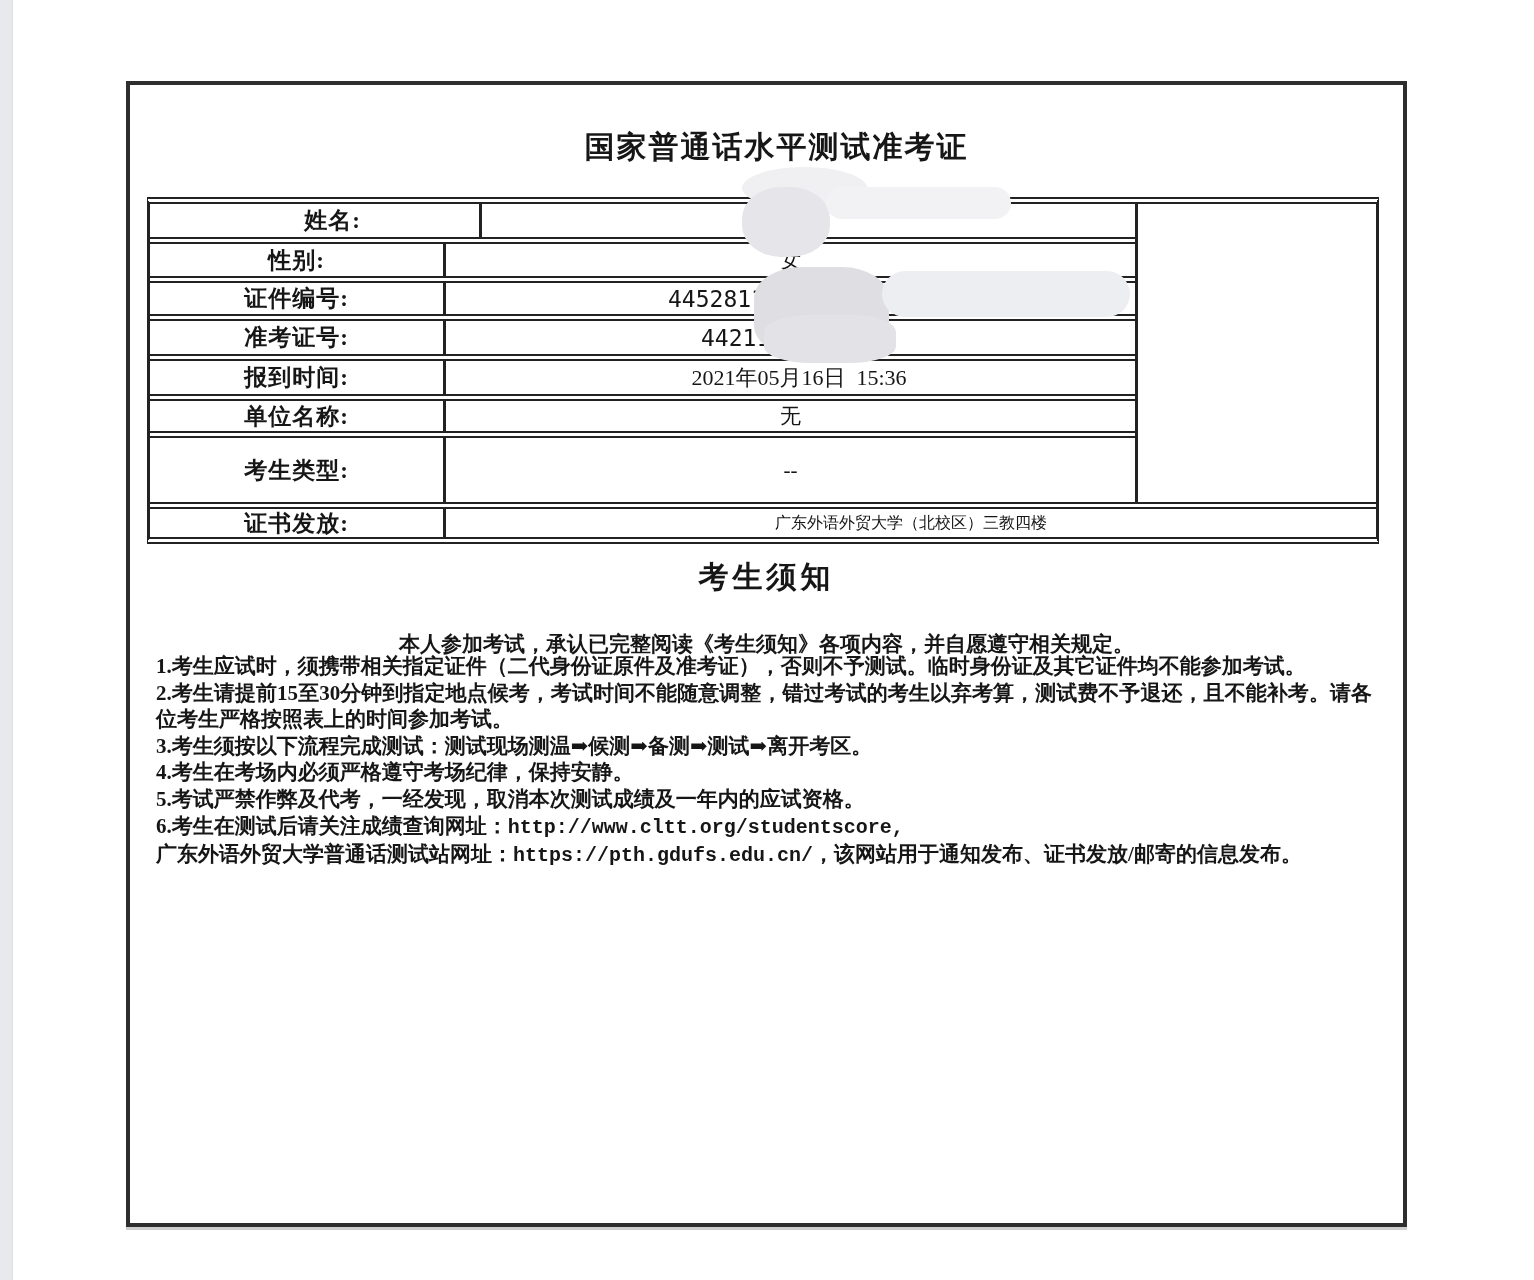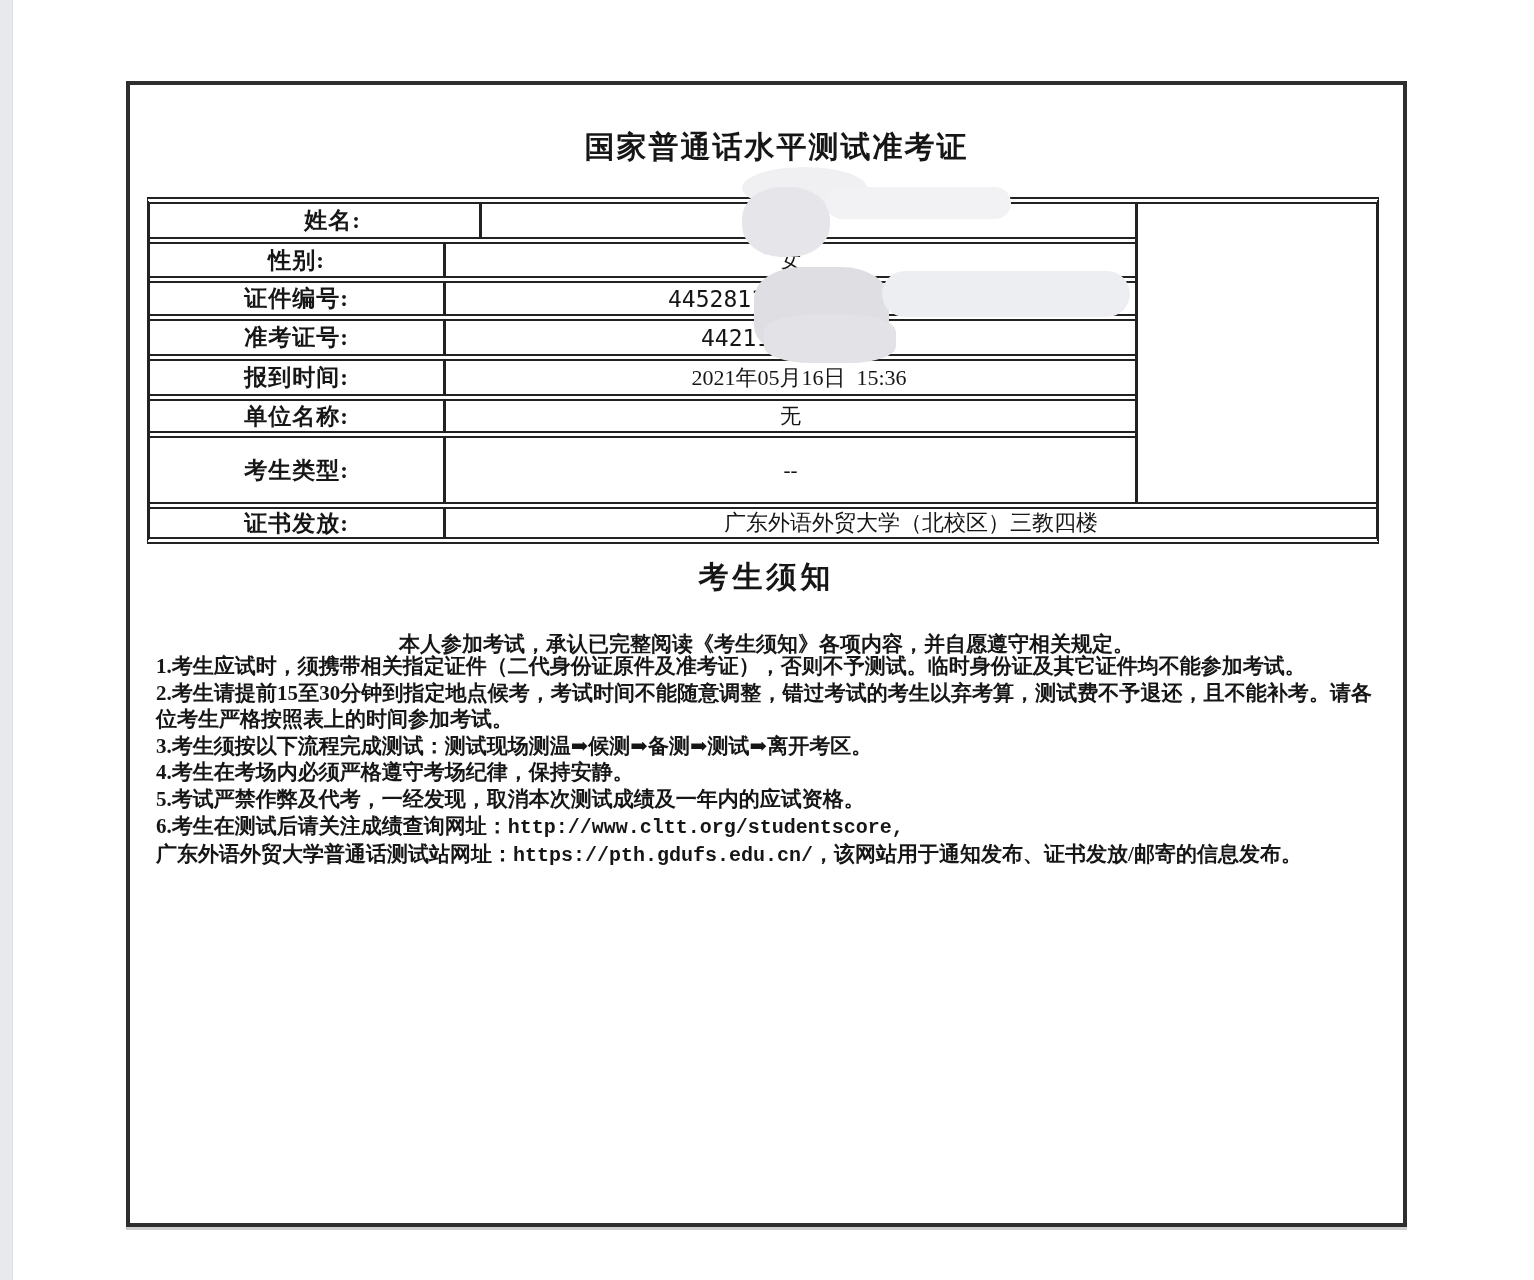--- a/index.html
+++ b/index.html
@@ -39,21 +39,21 @@
   .r3 { height:40px; } .r4 { height:40px;gap:17px; } .r5 { height:37px; }
   .r6 { height:64px; }
   .val.num { justify-content:flex-start;
              font-family:"DejaVu Sans Mono","Liberation Mono",monospace; font-size:23px; }
   .val.p2 { padding-left:222px; }
   .val.p3 { padding-left:255px; }
   .val.date { font-family:Liberation Serif, serif; font-size:22px; }
   .photo { width:241px; border-left:3px solid #222; background:#fff; }
   .loc-row { display:flex; border-top:7px double #222; height:35px; }
   .loc-row .cell.label { height:100%; }
-  .loc-row .cell.val { font-size:22px; }
+  .loc-row .cell.val { font-size:16px; }
 
   
   .blob { position:absolute; z-index:5; }
   .b1 { left:612px; top:82px;  width:125px; height:42px; border-radius:50%; background:#f0f0f3; }
   .b2 { left:612px; top:102px; width:88px;  height:70px; border-radius:45%; background:#e6e6ea; }
   .b3 { left:696px; top:102px; width:185px; height:32px; border-radius:16px; background:#f2f2f5; }
   .b4 { left:624px; top:182px; width:135px; height:90px; border-radius:35%; background:#dfdfe3; }
   .b5 { left:752px; top:186px; width:248px; height:46px; border-radius:23px; background:#edeef1; }
   .b6 { left:634px; top:230px; width:132px; height:48px; border-radius:35%; background:#e3e3e7; }
 

